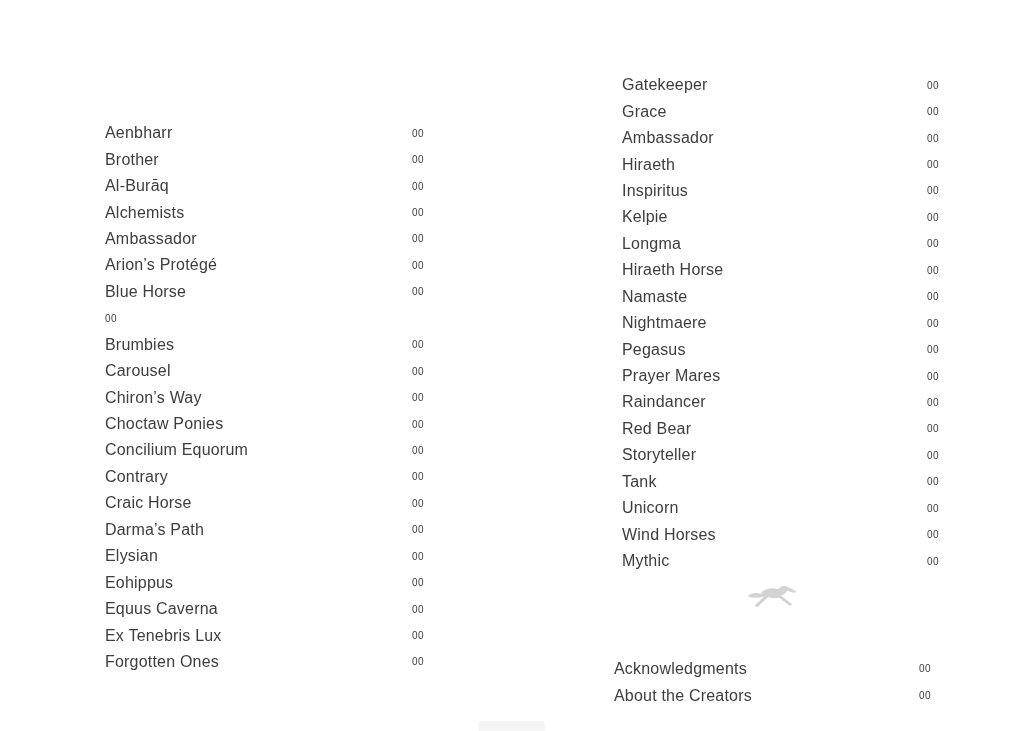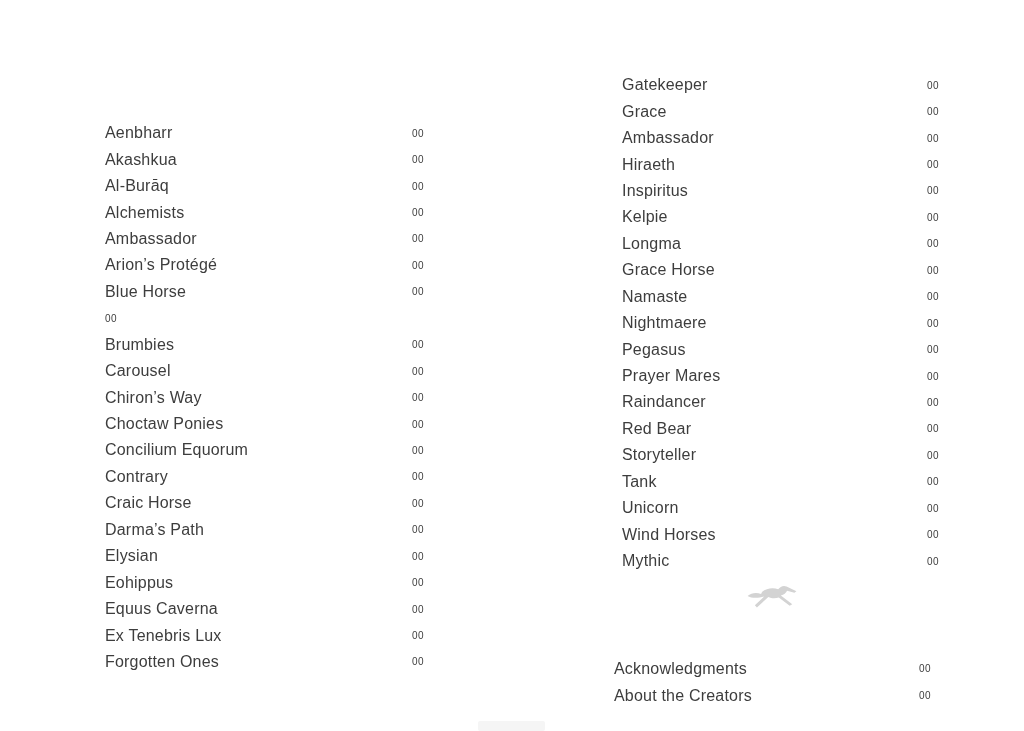--- a/index.html
+++ b/index.html
@@ -57,21 +57,21 @@
 
 
   <div class="toc-list toc-left">
 
       <div class="toc-row">
         <span class="entry-label">Aenbharr</span>
         <span class="entry-page">00</span>
       </div>
 
       <div class="toc-row">
-        <span class="entry-label">Akashkua</span>
+        <span class="entry-label">Brother</span>
         <span class="entry-page">00</span>
       </div>
 
       <div class="toc-row">
         <span class="entry-label">Al-Burāq</span>
         <span class="entry-page">00</span>
       </div>
 
       <div class="toc-row">
         <span class="entry-label">Alchemists</span>
@@ -194,21 +194,21 @@
         <span class="entry-label">Kelpie</span>
         <span class="entry-page">00</span>
       </div>
 
       <div class="toc-row">
         <span class="entry-label">Longma</span>
         <span class="entry-page">00</span>
       </div>
 
       <div class="toc-row">
-        <span class="entry-label">Grace Horse</span>
+        <span class="entry-label">Hiraeth Horse</span>
         <span class="entry-page">00</span>
       </div>
 
       <div class="toc-row">
         <span class="entry-label">Namaste</span>
         <span class="entry-page">00</span>
       </div>
 
       <div class="toc-row">
         <span class="entry-label">Nightmaere</span>

